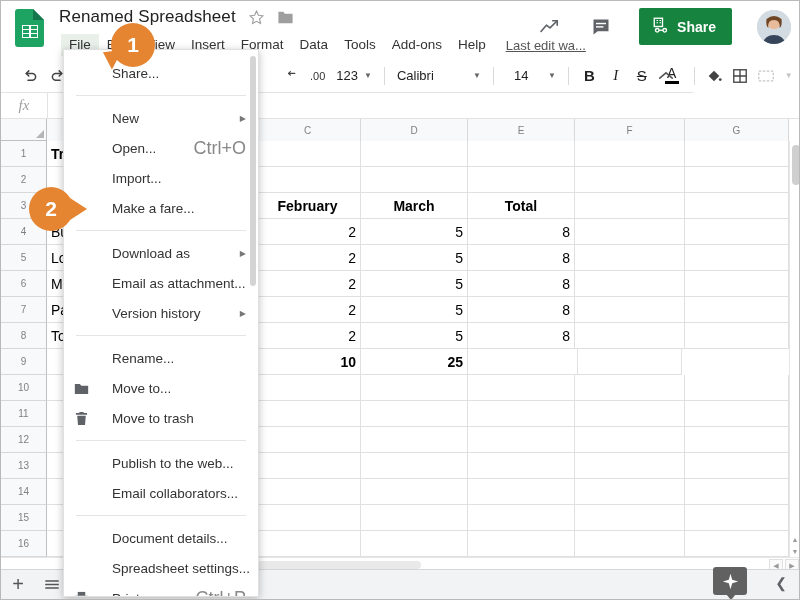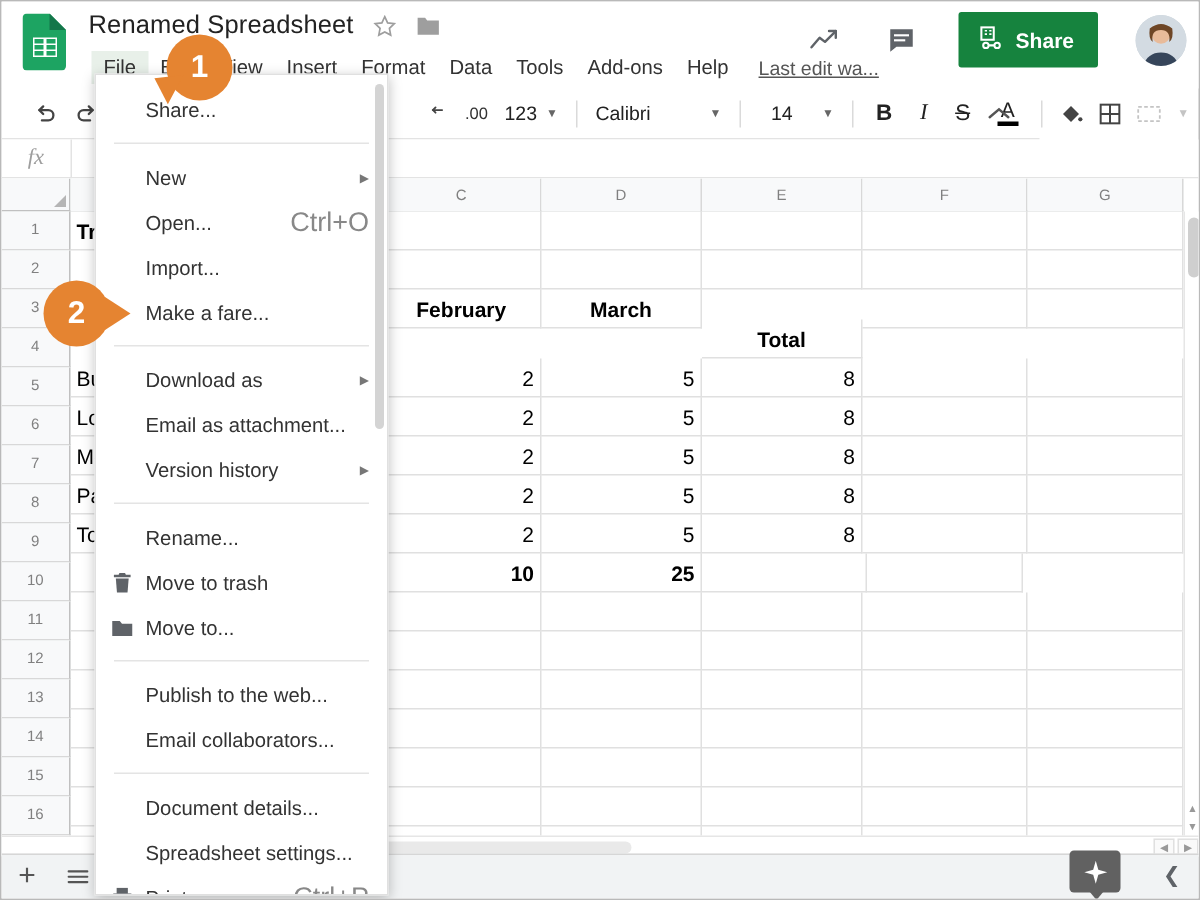--- a/index.html
+++ b/index.html
@@ -234,21 +234,21 @@
     border: 1px solid #e0e0e0;
     box-shadow: 0 2px 8px rgba(0,0,0,.25);
     z-index: 50;
     overflow: hidden;
     padding-top: 8px;
   }
   .dd-item {
     position: relative;
     height: 30px;
     display: flex; align-items: center;
-    padding-left: 33px; padding-right: 12px;
+    padding-left: 48px; padding-right: 12px;
     font-size: 13.5px; color: #333;
     cursor: default;
   }
   .dd-label { flex: 1; white-space: nowrap; }
   .dd-shortcut { font-size: 18px; color: #888; white-space: nowrap; }
   .dd-arrow {
     font-size: 8px; color: #777; margin-left: 8px;
   }
   .dd-icon {
     position: absolute; left: 9px; top: 50%; transform: translateY(-50%);
@@ -523,21 +523,21 @@
           <div class="cell" style="width: 107px;"></div>
           <div class="cell" style="width: 107px;"></div>
           <div class="cell" style="width: 110px;"></div>
           <div class="cell" style="width: 104px;"></div>
         </div>
         <div class="grid-row">
           <div class="cell" style="width: 118px;"></div>
           <div class="cell bold" style="width: 90px; justify-content: center;">January</div>
           <div class="cell bold" style="width: 106px; justify-content: center;">February</div>
           <div class="cell bold" style="width: 107px; justify-content: center;">March</div>
-          <div class="cell bold" style="width: 107px; justify-content: center; margin-top: 20px;">Total</div>
+          <div class="cell bold" style="width: 107px; justify-content: center;">Total</div>
           <div class="cell" style="width: 110px;"></div>
           <div class="cell" style="width: 104px;"></div>
         </div>
         <div class="grid-row">
           <div class="cell" style="width: 118px;">Bus fare</div>
           <div class="cell" style="width: 90px; justify-content: flex-end;">1</div>
           <div class="cell" style="width: 106px; justify-content: flex-end;">2</div>
           <div class="cell" style="width: 107px; justify-content: flex-end;">5</div>
           <div class="cell" style="width: 107px; justify-content: flex-end;">8</div>
           <div class="cell" style="width: 110px;"></div>
@@ -719,37 +719,37 @@
       <div class="dd-item">
         <span class="dd-label">Email as attachment...</span>
       </div>
       <div class="dd-item">
         <span class="dd-label">Version history</span>
         <span class="dd-arrow">▶</span>
       </div>
       <div class="dd-sep"></div>
       <div class="dd-item">
         <span class="dd-label">Rename...</span>
+      </div>
+      <div class="dd-item">
+        <span class="dd-icon">
+          <svg width="15" height="13" viewBox="0 0 18 15" fill="#5f6368">
+            <path d="M1 2h6l1.8 2.2H17V14H1z"></path>
+          </svg>
+        </span>
+        <span class="dd-label">Move to...</span>
       </div>
       <div class="dd-item">
         <span class="dd-icon">
           <svg width="13" height="15" viewBox="0 0 14 16" fill="#5f6368">
             <path d="M5 1h4l.6 1.2H13V4H1V2.2h3.4z"></path>
             <path d="M2.4 5h9.2l-.8 10H3.2z"></path>
           </svg>
         </span>
         <span class="dd-label">Move to trash</span>
-      </div>
-      <div class="dd-item">
-        <span class="dd-icon">
-          <svg width="15" height="13" viewBox="0 0 18 15" fill="#5f6368">
-            <path d="M1 2h6l1.8 2.2H17V14H1z"></path>
-          </svg>
-        </span>
-        <span class="dd-label">Move to...</span>
       </div>
       <div class="dd-sep"></div>
       <div class="dd-item">
         <span class="dd-label">Publish to the web...</span>
       </div>
       <div class="dd-item">
         <span class="dd-label">Email collaborators...</span>
       </div>
       <div class="dd-sep"></div>
       <div class="dd-item">

